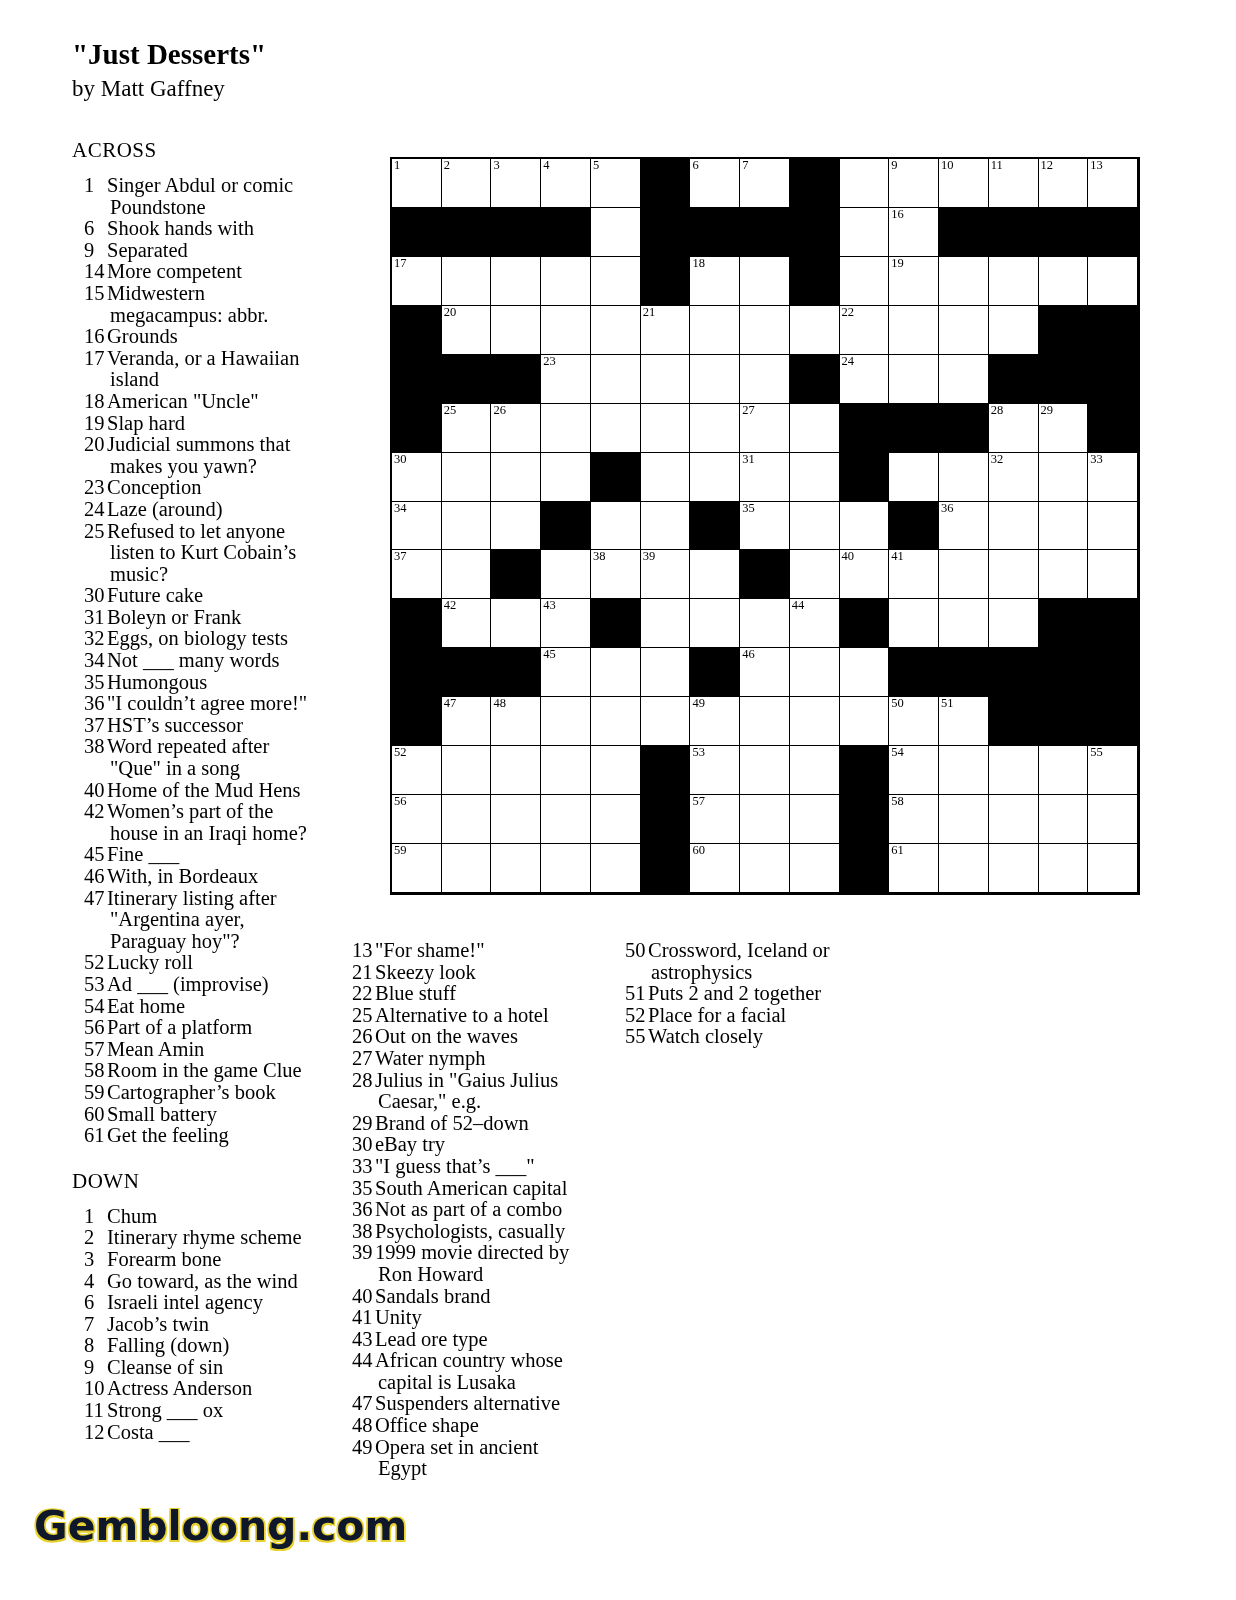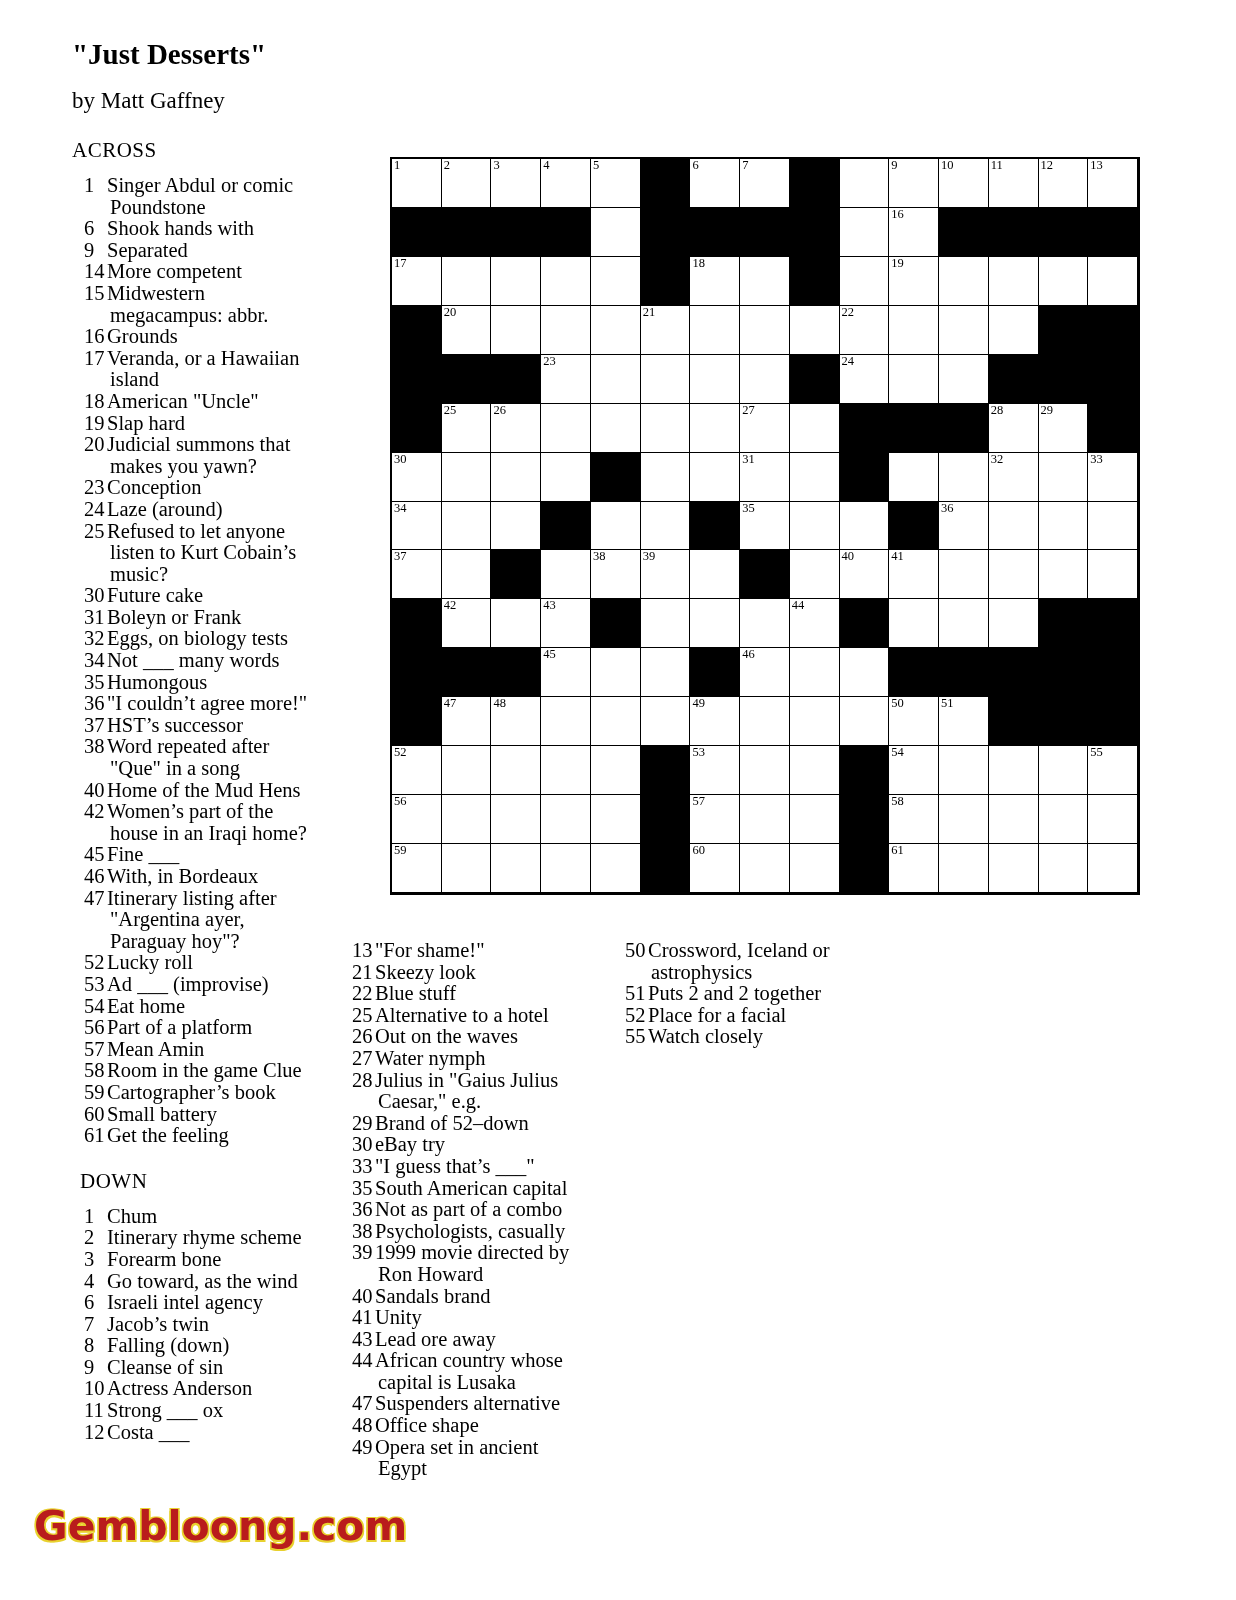--- a/index.html
+++ b/index.html
@@ -25,21 +25,21 @@
     position: absolute;
     left: 72px;
     top: 38px;
     font-size: 29px;
     font-weight: bold;
     letter-spacing: 0px;
   }
   #puzzle-author {
     position: absolute;
     left: 72px;
-    top: 88px;
+    top: 76px;
     font-size: 23px;
   }
   
   .clue-heading {
     font-size: 21px;
     font-weight: normal;
     letter-spacing: 0.5px;
     margin: 0 0 4px 0;
   }
   .clue-list {
@@ -61,21 +61,20 @@
     text-align: left;
   }
   #col-left {
     position: absolute;
     left: 72px;
     top: 138px;
     width: 250px;
   }
   #down-heading-wrap {
     margin-top: 22px;
-    margin-left: 8px;
   }
   #col-mid {
     position: absolute;
     left: 340px;
     top: 928px;
     width: 250px;
   }
   #col-right {
     position: absolute;
     left: 613px;
@@ -116,21 +115,21 @@
     font-family: "Liberation Serif", serif;
   }
   
   #watermark {
     position: absolute;
     left: 34px;
     top: 1502px;
     font-family: "DejaVu Sans", sans-serif;
     font-size: 41px;
     font-weight: bold;
-    color: #b91c1c;
+    color: #0f172a;
     text-shadow:
       -1.5px -1.5px 0 #e8d12e,
       1.5px -1.5px 0 #e8d12e,
       -1.5px 1.5px 0 #e8d12e,
       1.5px 1.5px 0 #e8d12e;
     letter-spacing: 0px;
   }
 </style>
 </head>
 <body>
@@ -208,21 +207,21 @@
         <li class="clue"><span class="num">28</span><span>Julius in "Gaius Julius Caesar," e.g.</span></li>
         <li class="clue"><span class="num">29</span><span>Brand of 52–down</span></li>
         <li class="clue"><span class="num">30</span><span>eBay try</span></li>
         <li class="clue"><span class="num">33</span><span>"I guess that’s ___"</span></li>
         <li class="clue"><span class="num">35</span><span>South American capital</span></li>
         <li class="clue"><span class="num">36</span><span>Not as part of a combo</span></li>
         <li class="clue"><span class="num">38</span><span>Psychologists, casually</span></li>
         <li class="clue"><span class="num">39</span><span>1999 movie directed by Ron Howard</span></li>
         <li class="clue"><span class="num">40</span><span>Sandals brand</span></li>
         <li class="clue"><span class="num">41</span><span>Unity</span></li>
-        <li class="clue"><span class="num">43</span><span>Lead ore away</span></li>
+        <li class="clue"><span class="num">43</span><span>Lead ore type</span></li>
         <li class="clue"><span class="num">44</span><span>African country whose capital is Lusaka</span></li>
         <li class="clue"><span class="num">47</span><span>Suspenders alternative</span></li>
         <li class="clue"><span class="num">48</span><span>Office shape</span></li>
         <li class="clue"><span class="num">49</span><span>Opera set in ancient Egypt</span></li>
       </ul>
   </div>
 
   <div id="col-right">
     <ul class="clue-list" id="down-right-list">
         <li class="clue"><span class="num">50</span><span>Crossword, Iceland or astrophysics</span></li>

